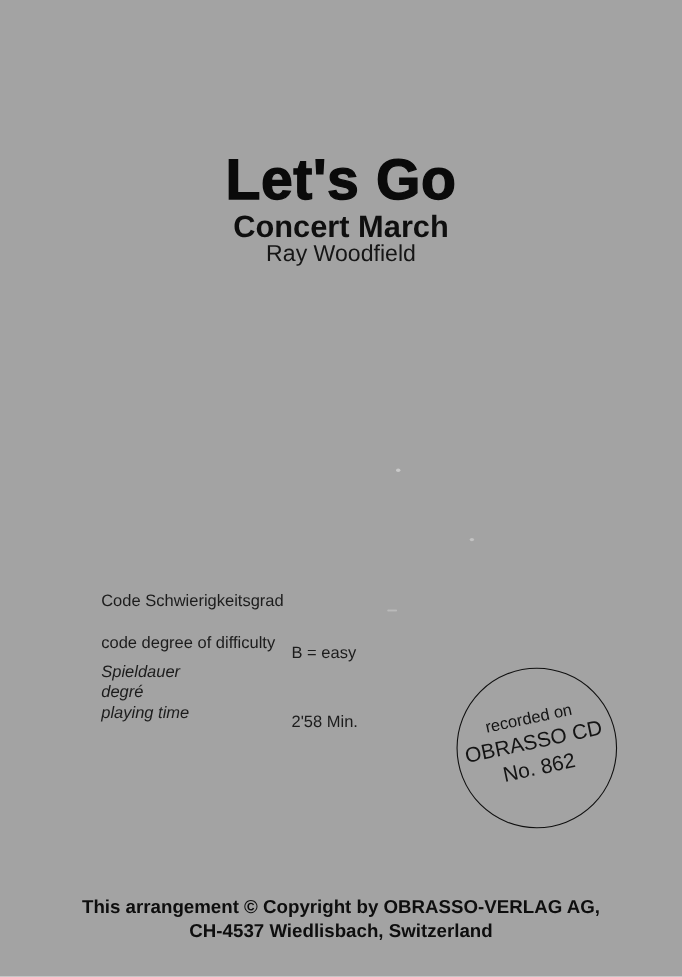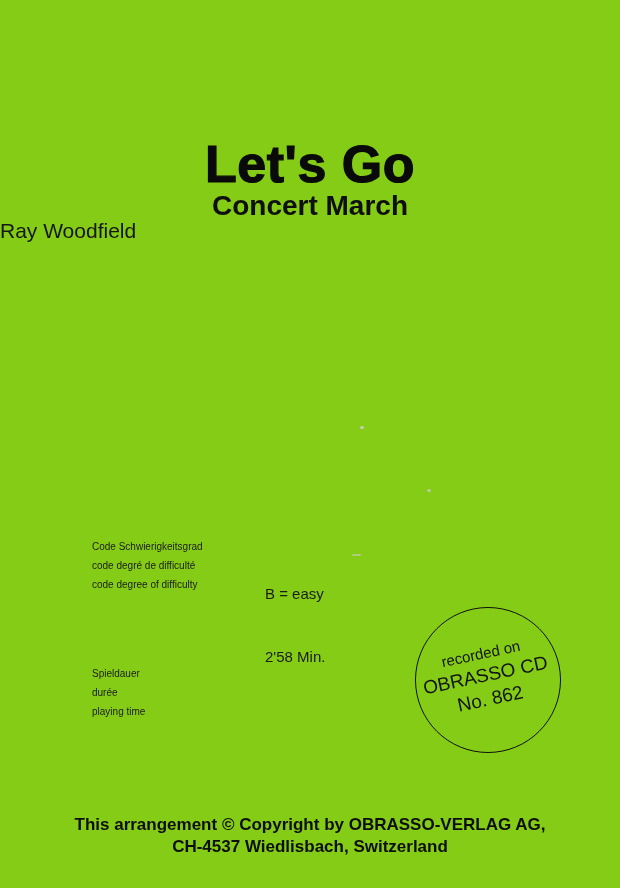--- a/index.html
+++ b/index.html
@@ -6,21 +6,21 @@
   html, body { background: #ffffff; }
   body {
     font-family: "Liberation Sans", sans-serif;
     color: #0d0d0d;
     -webkit-font-smoothing: antialiased;
   }
   .page {
     position: relative;
     width: 620px;
     height: 888px;
-    background: #84cc16;
+    background: #a3a3a3;
     overflow: hidden;
   }
 
   
   .title {
     position: absolute;
     top: 134px;
     left: 0;
     width: 100%;
     text-align: center;
@@ -38,48 +38,48 @@
     text-align: center;
     font-size: 28px;
     font-weight: 700;
     color: #0f0f0f;
   }
   .composer {
     position: absolute;
     top: 219px;
     left: 0;
     width: 100%;
-    text-align: left;
+    text-align: center;
     font-size: 21px;
     font-weight: 400;
     color: #161616;
   }
 
   
   .info-label {
     position: absolute;
     left: 92px;
-    font-size: 10px;
+    font-size: 15px;
     line-height: 19px;
     font-weight: 400;
     color: #1c1c1c;
     white-space: pre;
   }
   .info-value {
     position: absolute;
     left: 265px;
     font-size: 15px;
     line-height: 19px;
     font-weight: 400;
     color: #1c1c1c;
     white-space: nowrap;
   }
   .difficulty-labels { top: 537px; }
   .difficulty-value  { top: 556px; margin-top: 28px; }
-  .duration-labels   { top: 664px; }
+  .duration-labels   { top: 601px; font-style: italic; }
   .duration-value    { top: 647px; }
 
   
   .stamp {
     position: absolute;
     left: 415px;
     top: 607px;
     width: 146px;
     height: 146px;
     border: 1.5px solid #101010;
@@ -123,24 +123,24 @@
 </style>
 </head>
 <body>
 
 <div class="page">
 
   <div class="title">Let's Go</div>
   <div class="subtitle">Concert March</div>
   <div class="composer">Ray Woodfield</div>
 
-  <div class="info-label difficulty-labels"><span>Code Schwierigkeitsgrad</span><br><span>code degré de difficulté</span><br><span>code degree of difficulty</span></div>
+  <div class="info-label difficulty-labels"><span>Code Schwierigkeitsgrad</span><br><br><span>code degree of difficulty</span></div>
   <div class="info-value difficulty-value">B = easy</div>
 
-  <div class="info-label duration-labels"><span>Spieldauer</span><br><span>durée</span><br><span>playing time</span></div>
+  <div class="info-label duration-labels"><span>Spieldauer</span><br><span>degré</span><br><span>playing time</span></div>
   <div class="info-value duration-value">2'58 Min.</div>
 
   <div class="stamp">
     <div class="stamp-inner">
       <div class="stamp-line1">recorded on</div>
       <div class="stamp-line2">OBRASSO CD</div>
       <div class="stamp-line3">No. 862</div>
     </div>
   </div>
 

